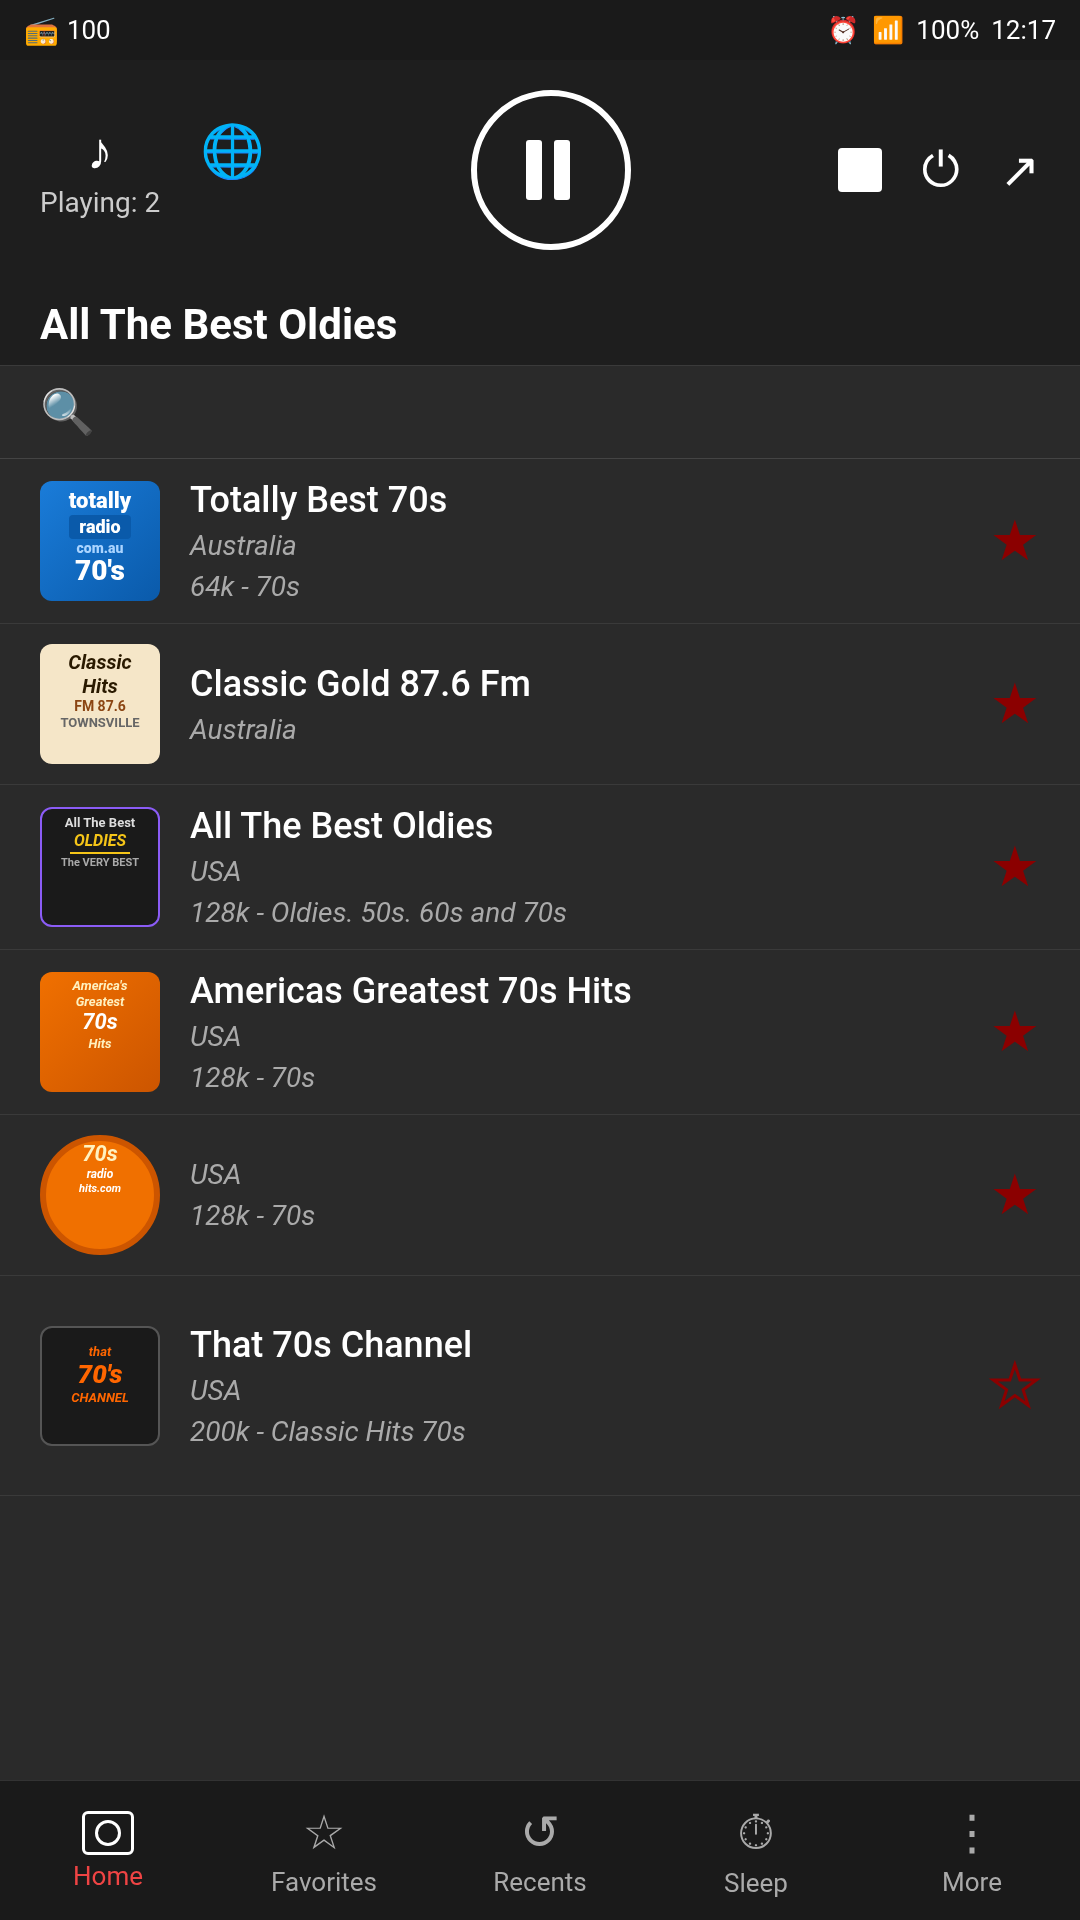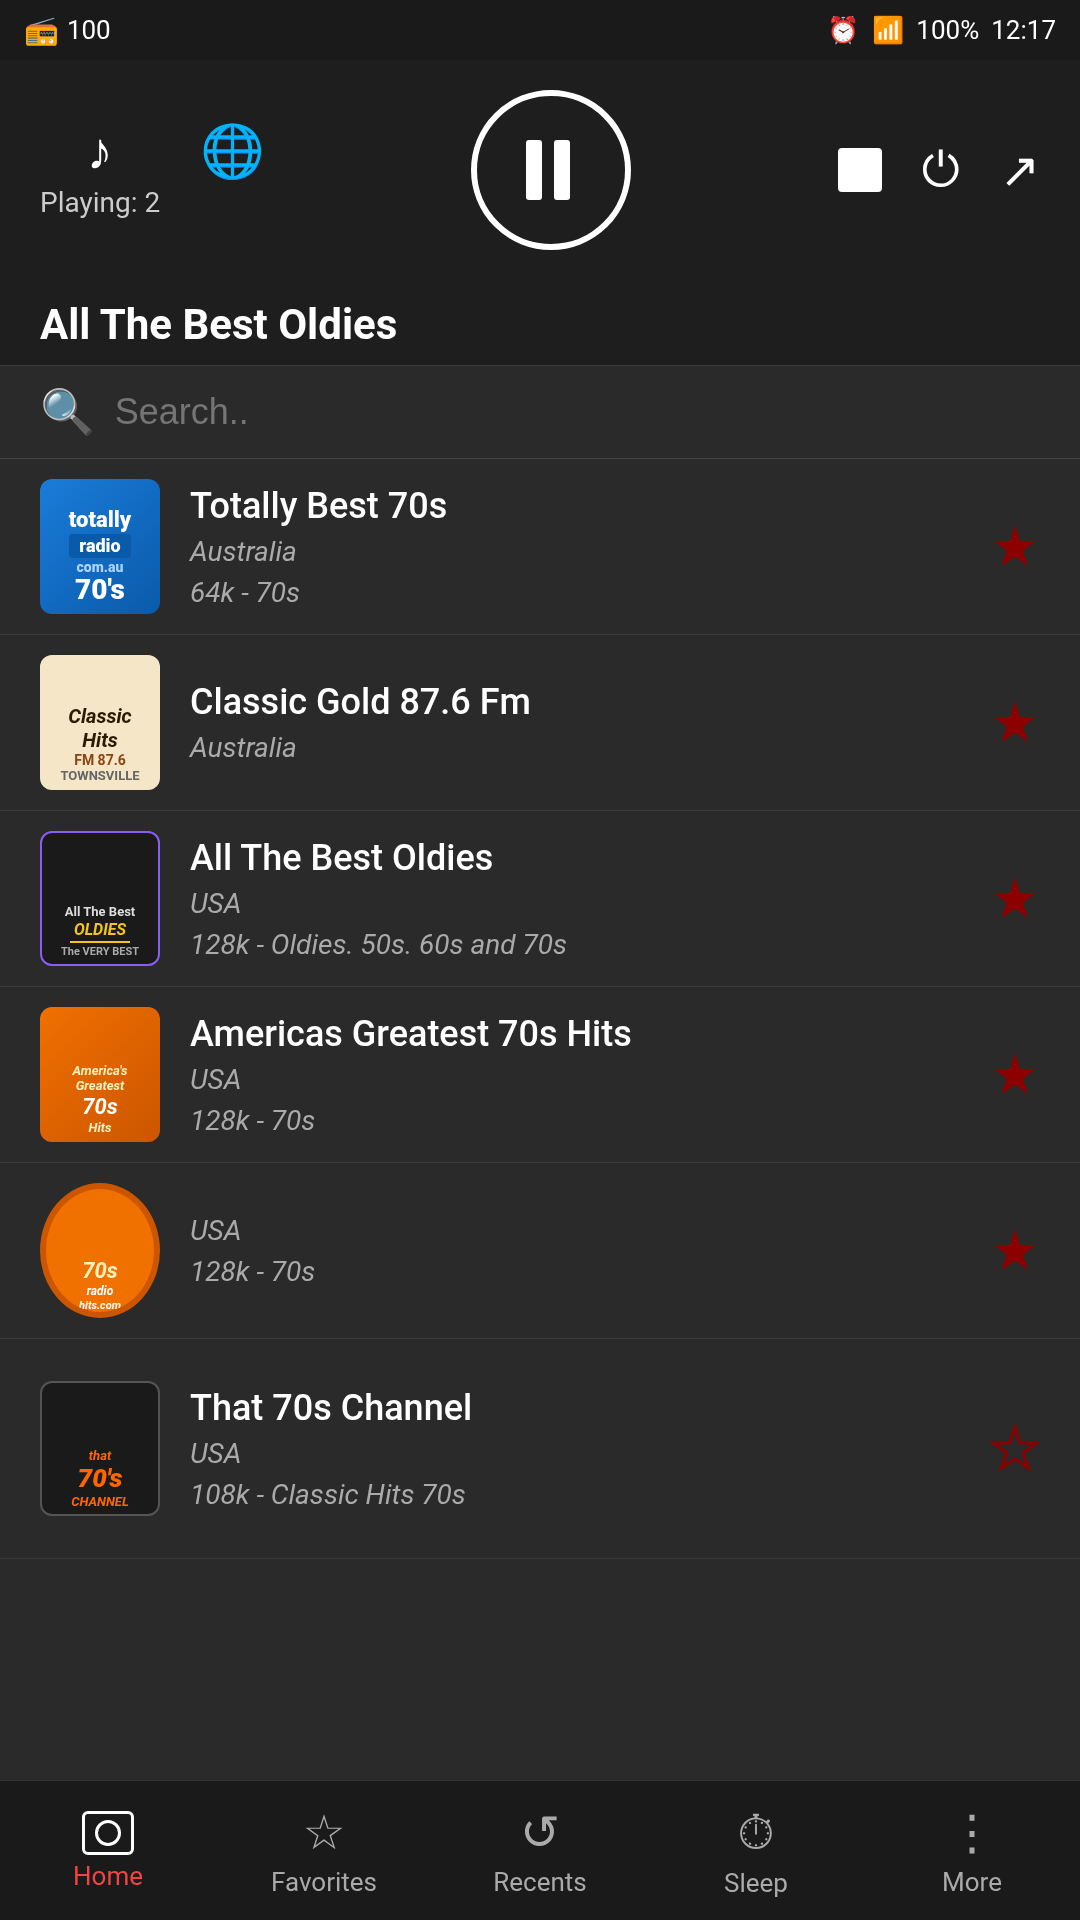--- a/index.html
+++ b/index.html
@@ -174,25 +174,25 @@
       align-items: center;
       padding: 20px 40px;
       border-bottom: 1px solid #3a3a3a;
       gap: 30px;
       cursor: pointer;
       background: #2a2a2a;
     }
 
     .station-logo {
       width: 120px;
-      height: 135px;
+      height: 120px;
       border-radius: 12px;
       flex-shrink: 0;
       display: flex;
-      align-items: flex-end;
+      align-items: flex-start;
       justify-content: center;
       font-size: 18px;
       font-weight: bold;
       text-align: center;
       overflow: hidden;
     }
 
     .logo-totally {
       background: linear-gradient(135deg, #1a7cd9, #0a5aaa);
       color: #fff;
@@ -220,21 +220,21 @@
     .logo-americas {
       background: linear-gradient(135deg, #f07000, #cc5500);
       color: #fff2c0;
       font-size: 20px;
       padding: 6px;
     }
 
     .logo-that70s {
       background: #1a1a1a;
       border: 2px solid #555;
-      padding: 4px;
+      padding: 16px;
     }
 
     .station-info {
       flex: 1;
       display: flex;
       flex-direction: column;
       gap: 8px;
     }
 
     .station-name {
@@ -382,21 +382,20 @@
 </div>
 
 <div class="now-playing">
   <div class="now-playing-title">All The Best Oldies</div>
 </div>
 
 <div class="section-divider"></div>
 
 <div class="search-bar">
   <span class="search-icon-wrap">🔍</span>
-  <input class="search-input" type="text" placeholder="Search.." style="">
 </div>
 
 <div class="station-list">
 
   <div class="station-item">
     <div class="station-logo logo-totally">
       <div style="font-size:18px; font-weight:900; color:#fff; line-height:1.1; text-align:center;">
         <div style="font-size:22px;">totally</div>
         <div style="font-size:18px; background:#0a5aaa; padding:2px 4px; border-radius:4px; margin:2px 0;">radio</div>
         <div style="font-size:14px; color:#aad4ff;">com.au</div>
@@ -480,21 +479,21 @@
     <div class="station-logo logo-that70s">
       <div style="font-size:14px; font-weight:bold; color:#f5c518; text-align:center; line-height:1.2; font-style:italic;">
         <div style="font-size:13px; color:#ff6600;">that</div>
         <div style="font-size:26px; color:#ff6600; font-weight:900;">70's</div>
         <div style="font-size:13px; color:#ff6600;">CHANNEL</div>
       </div>
     </div>
     <div class="station-info">
       <span class="station-name">That 70s Channel</span>
       <span class="station-country">USA</span>
-      <span class="station-details">108k - Classic Hits 70s</span>
+      <span class="station-details">200k - Classic Hits 70s</span>
     </div>
     <span class="star-btn star-empty">★</span>
   </div>
 
 </div>
 
 <div class="bottom-nav">
 
   <div class="nav-item active">
     <div class="home-icon-box"></div>

